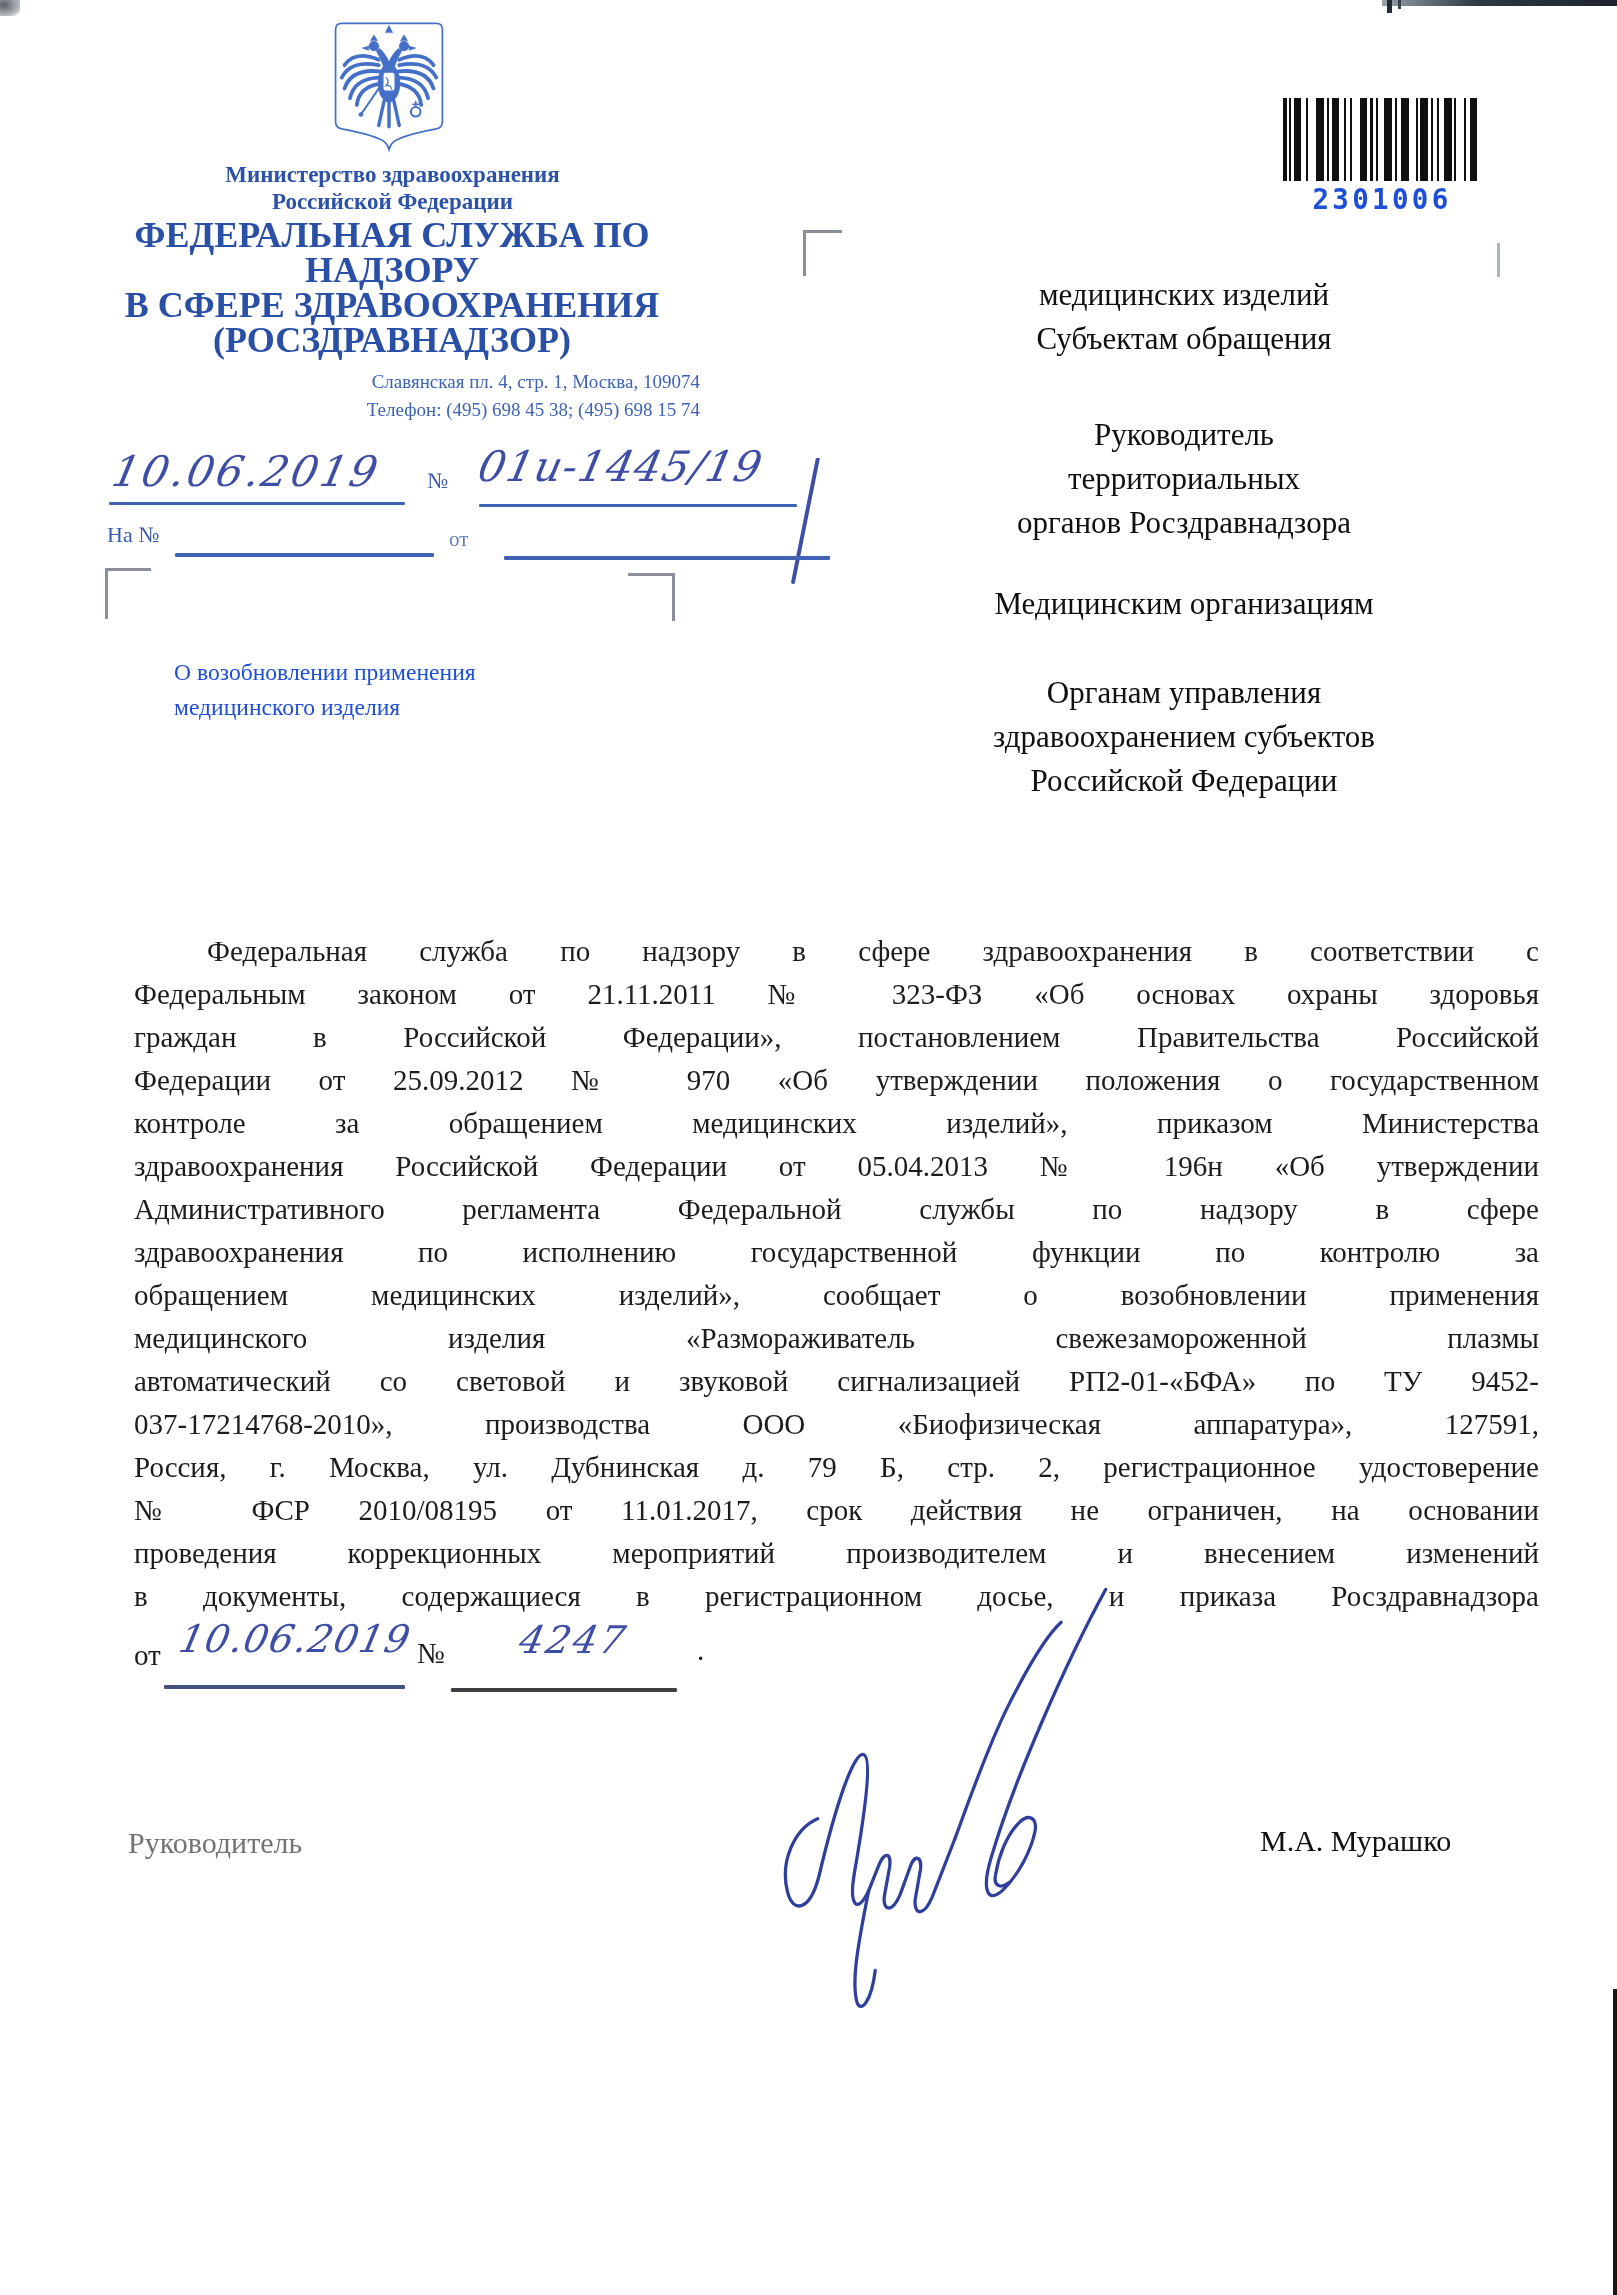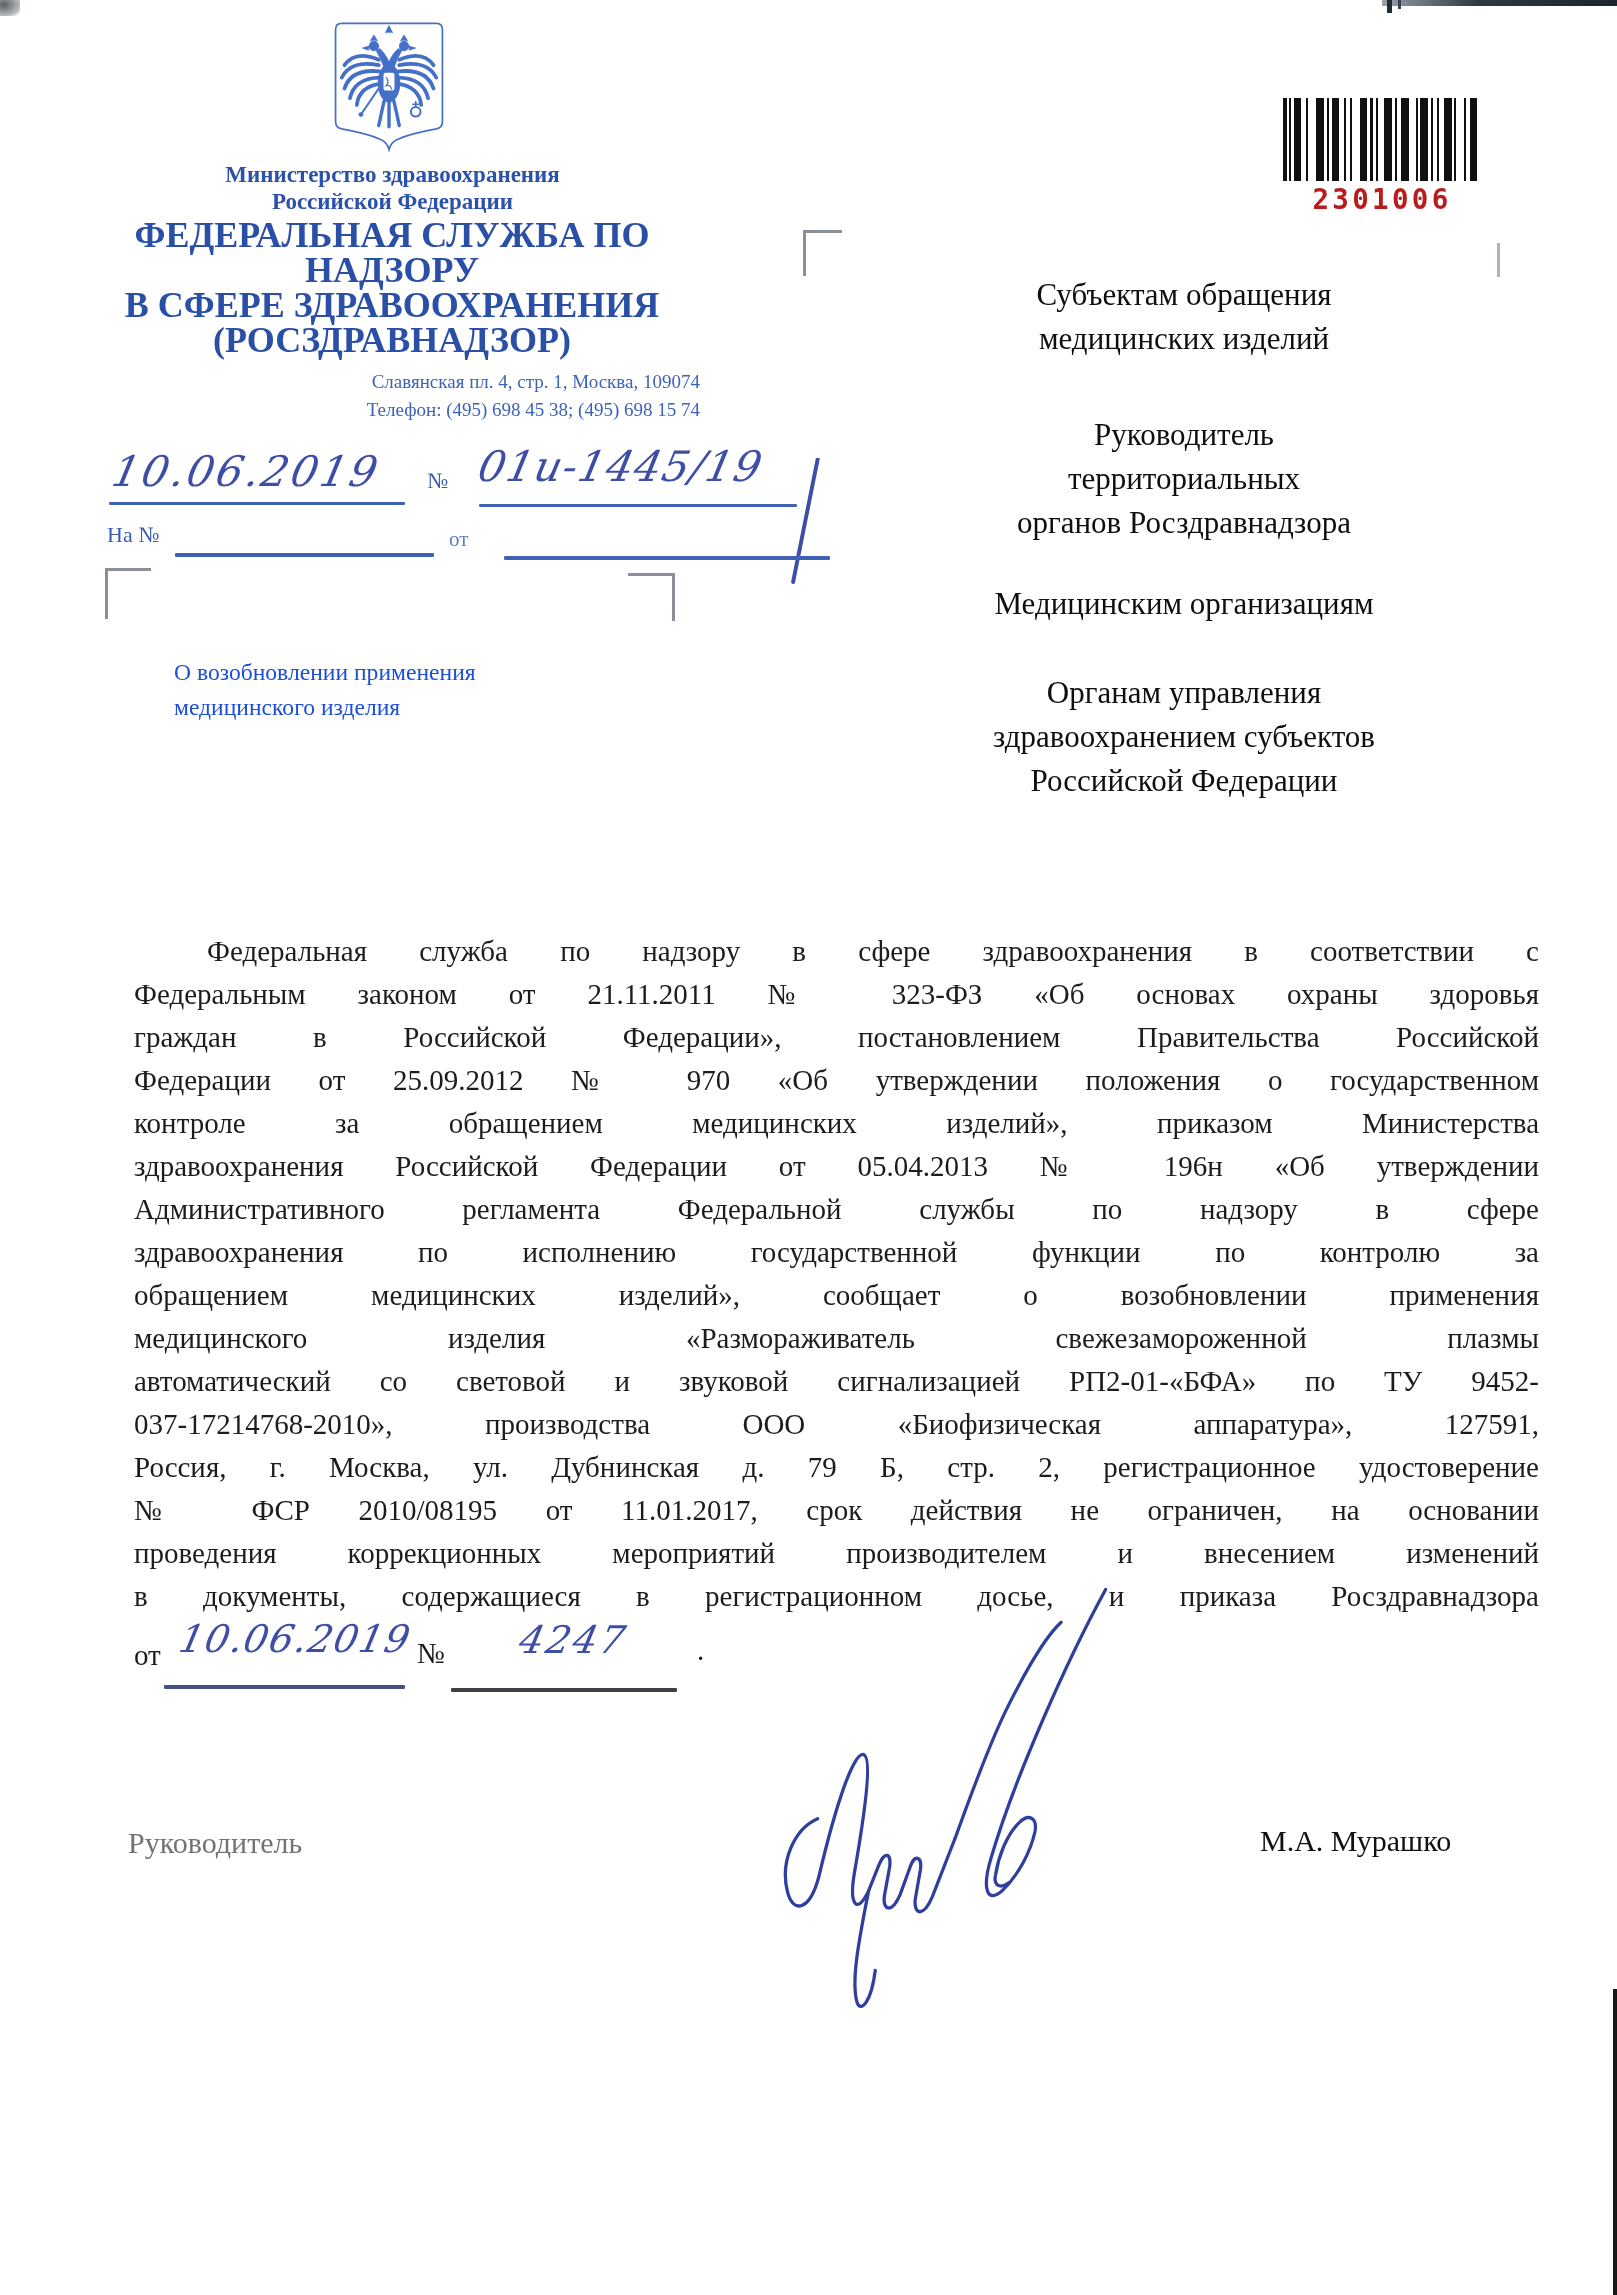--- a/index.html
+++ b/index.html
@@ -38,21 +38,21 @@
   
   .crn{position:absolute;}
   .crn .h{position:absolute;background:#8a8f99;height:2.6px;}
   .crn .v{position:absolute;background:#8a8f99;width:2.6px;}
   .tickr{position:absolute;left:1497px;top:243px;width:2.6px;height:34px;background:#aab3c4;}
   
   .barcode{position:absolute;left:1283px;top:98px;width:198px;height:83px;display:flex;overflow:hidden;}
   .barcode .bar{background:#101010;height:100%;flex:0 0 auto;}
   .barcode-num{position:absolute;left:1283px;top:183px;width:198px;text-align:center;
                font-family:"DejaVu Sans Mono",monospace;font-weight:bold;font-size:27.5px;
-               letter-spacing:3.3px;color:#b91c1c;}
+               letter-spacing:3.3px;color:#1d4ed8;}
   
   .addr-block{position:absolute;left:857px;width:654px;text-align:center;
               font-size:31px;line-height:44px;color:#0f0f0f;}
   
   .subject{position:absolute;left:174px;top:655px;width:458px;
            font-size:23.6px;line-height:35px;color:#1d4ed8;}
   
   .body-lines{position:absolute;left:134px;top:930px;width:1405px;}
   .bline{font-size:29px;line-height:43px;height:43px;color:#1c1c1c;
          text-align:justify;text-align-last:justify;overflow:hidden;}
@@ -187,22 +187,22 @@
       <div class="bar" style="width: 2.6px; margin-right: 4.6px;"></div>
       <div class="bar" style="width: 7.9px; margin-right: 2.6px;"></div>
       <div class="bar" style="width: 2px; margin-right: 7.2px;"></div>
       <div class="bar" style="width: 2.6px; margin-right: 3.3px;"></div>
       <div class="bar" style="width: 7.2px; margin-right: 3.9px;"></div>
     </div>
   <div class="barcode-num">2301006</div>
 
   <div id="addressees">
       <div class="addr-block" style="top: 273px;">
+        <div>медицинских изделий</div>
         <div>Субъектам обращения</div>
-        <div>медицинских изделий</div>
       </div>
       <div class="addr-block" style="top: 413px;">
         <div>Руководитель</div>
         <div>территориальных</div>
         <div>органов Росздравнадзора</div>
       </div>
       <div class="addr-block" style="top: 582px;">
         <div>Медицинским организациям</div>
       </div>
       <div class="addr-block" style="top: 671px;">

